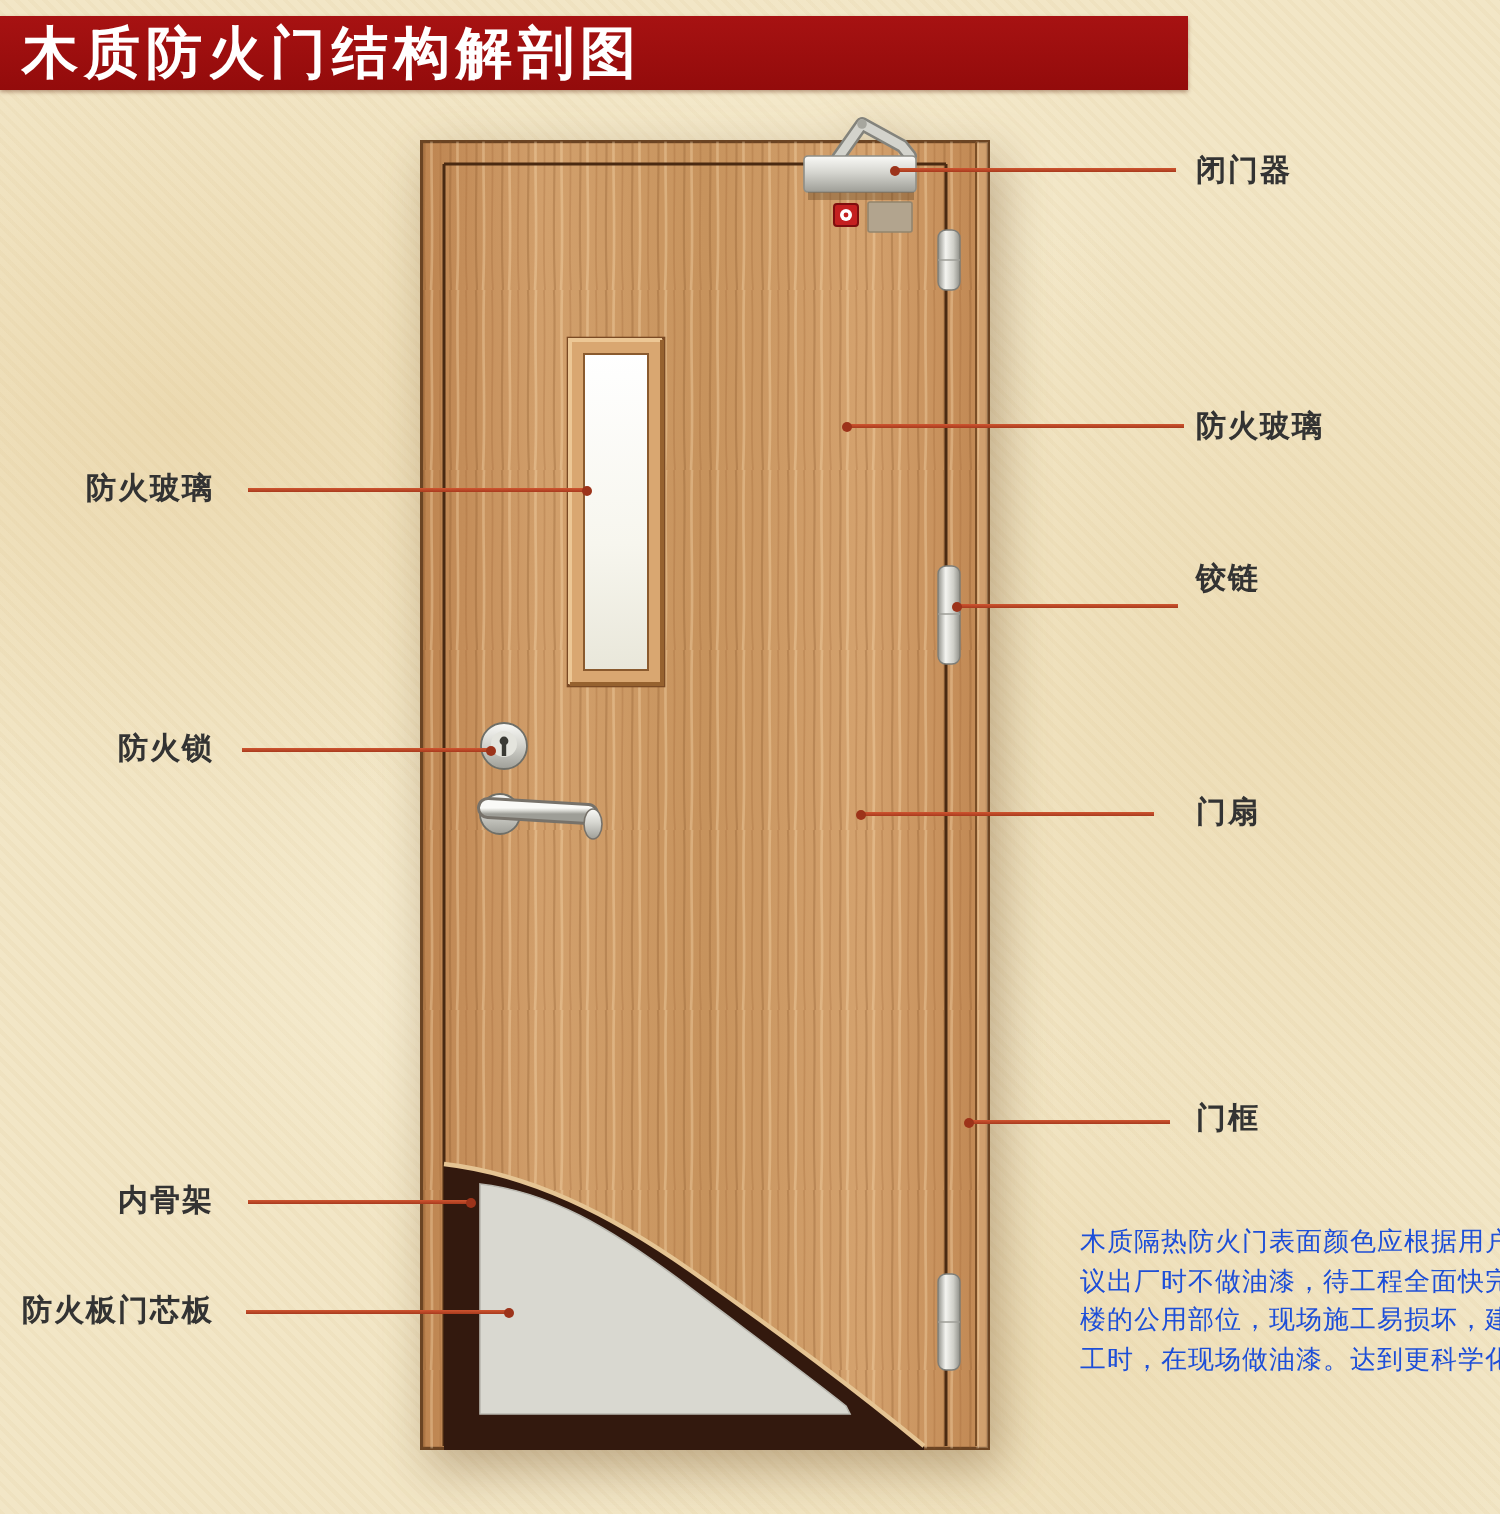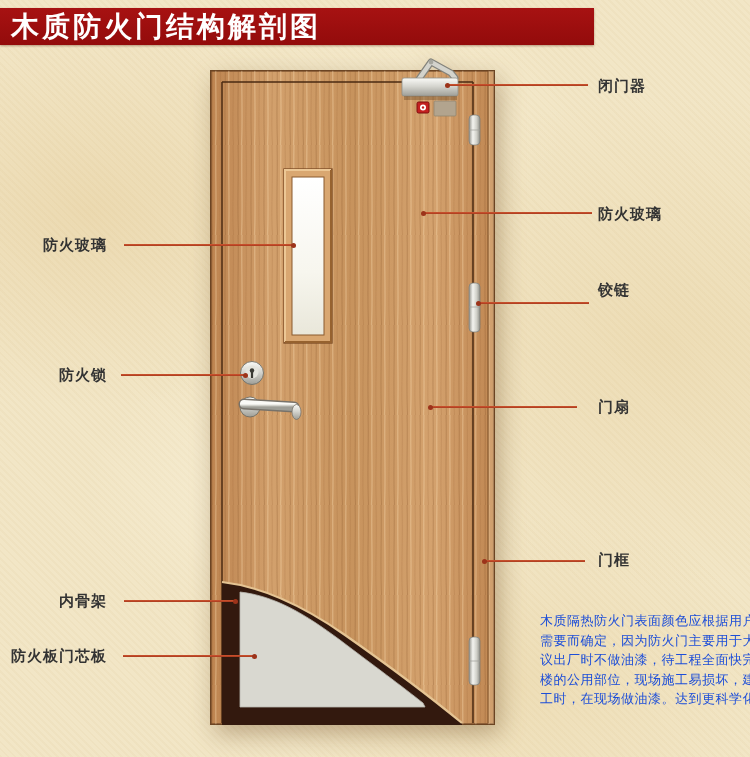--- a/index.html
+++ b/index.html
@@ -187,17 +187,16 @@
   </div>
 <div class="pline" style="left:430px;top:406px;width:147px">
     <span class="dot at-left"></span>
   </div>
 <div class="pline" style="left:484px;top:560px;width:101px">
     <span class="dot at-left"></span>
   </div>
 
 <div class="desc">
   <div>木质隔热防火门表面颜色应根据用户</div>
-  <div>需要而确定，因为防火门主要用于大</div>
   <div>议出厂时不做油漆，待工程全面快完</div>
   <div>楼的公用部位，现场施工易损坏，建</div>
   <div>工时，在现场做油漆。达到更科学化</div>
 </div>
 
 </body></html>

